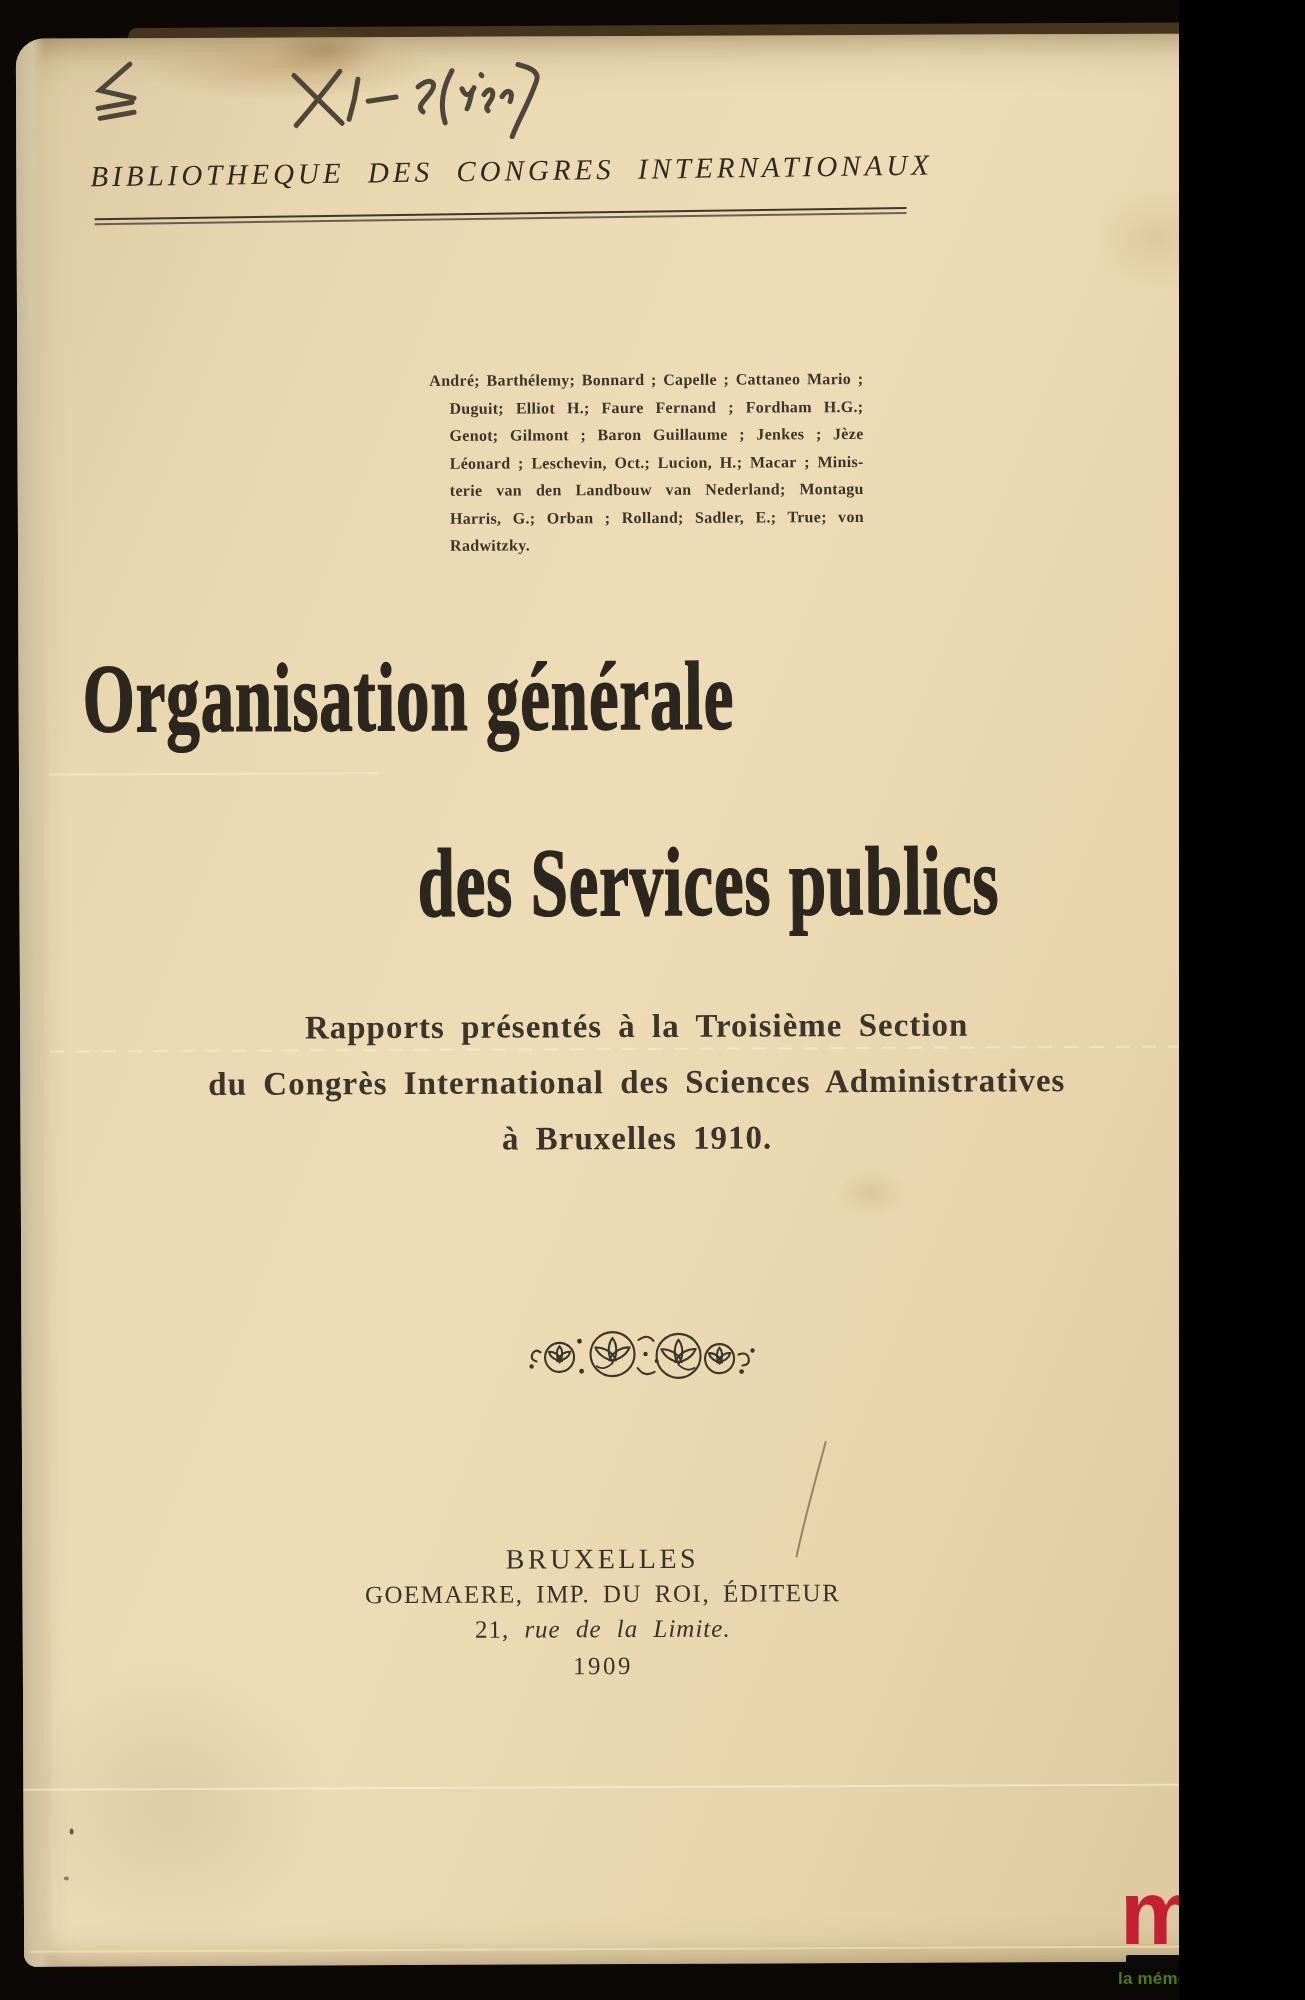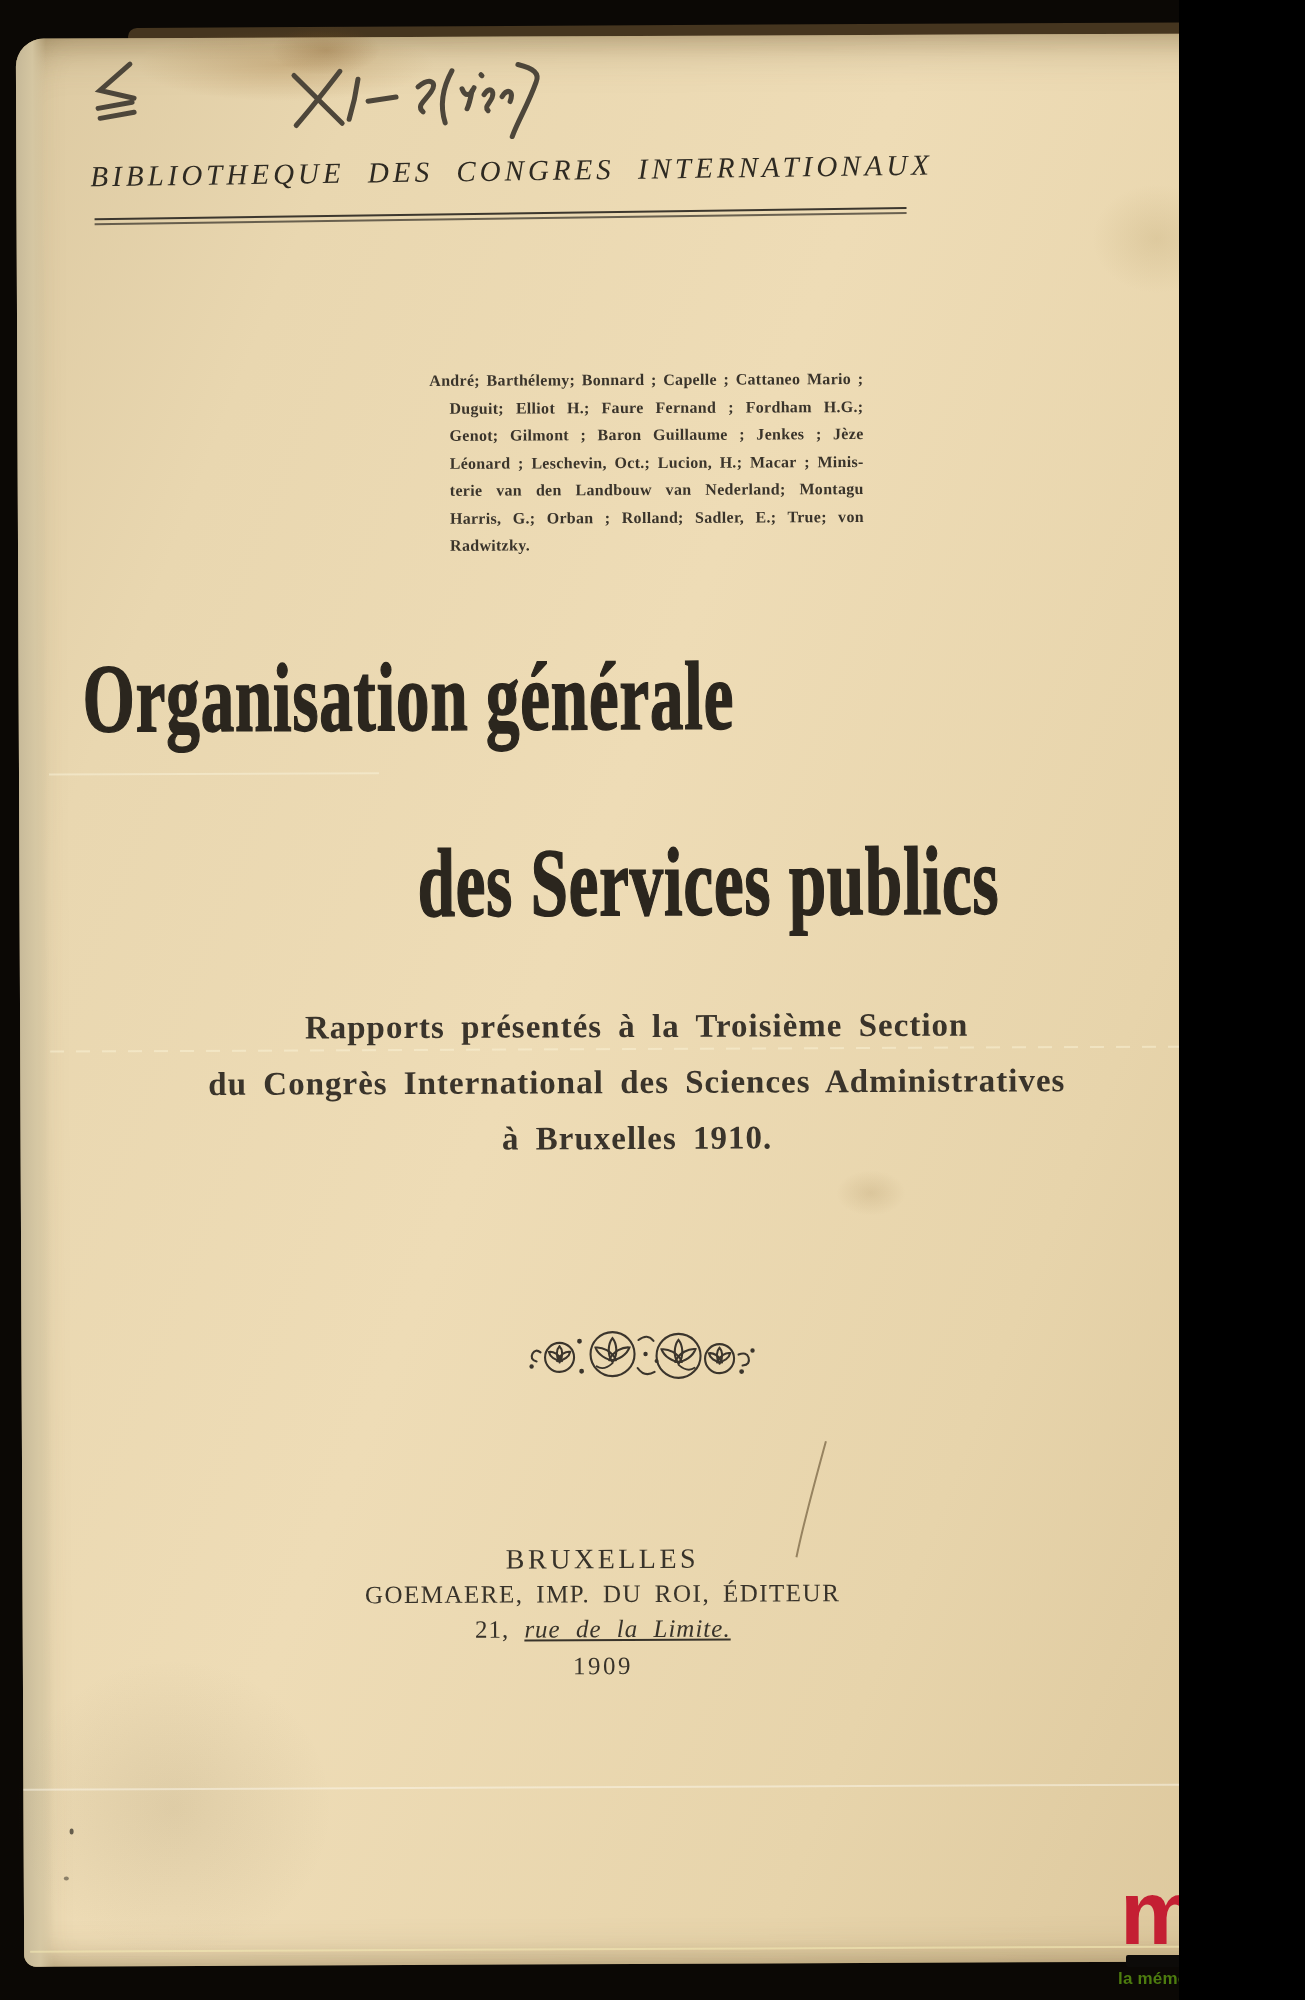--- a/index.html
+++ b/index.html
@@ -52,21 +52,21 @@
   .t2{left:398px;top:790px;}
   .subtitle{position:absolute;left:0;top:962px;width:1233px;text-align:center;font-weight:bold;
         font-size:33px;color:#3a342b;}
   .subtitle .sl{line-height:56px;letter-spacing:1px;word-spacing:7px;}
   .ornament{position:absolute;left:505px;top:1292px;}
   .scratch{position:absolute;left:750px;top:1400px;}
   .imprint{position:absolute;left:0;top:1506px;width:1160px;text-align:center;color:#38332a;}
   .imprint .city{font-size:28px;letter-spacing:3.5px;line-height:34px;}
   .imprint .pub{font-size:25px;letter-spacing:1.5px;word-spacing:5px;line-height:32px;margin-top:2px;}
   .imprint .addr{font-size:25px;line-height:34px;margin-top:2px;letter-spacing:1px;word-spacing:8px;}
-  .imprint .street{font-style:italic;text-decoration:underline;}
+  .imprint .street{font-style:italic;}
   .imprint .year{font-size:25px;letter-spacing:2.5px;margin-top:6px;}
   .mdd-logo{position:absolute;left:1120px;top:1858px;z-index:60;}
   .mdd-bar{position:absolute;left:1126px;top:1955px;width:170px;height:12px;background:#0d0b09;
         border-radius:2px;z-index:60;}
   .mdd-tagline{position:absolute;left:1118px;top:1969px;width:186px;z-index:60;
         font-family:"Liberation Sans",sans-serif;font-weight:bold;font-size:17px;color:#4d7c0f;letter-spacing:.2px;}
 </style>
 </head>
 <body>
 

